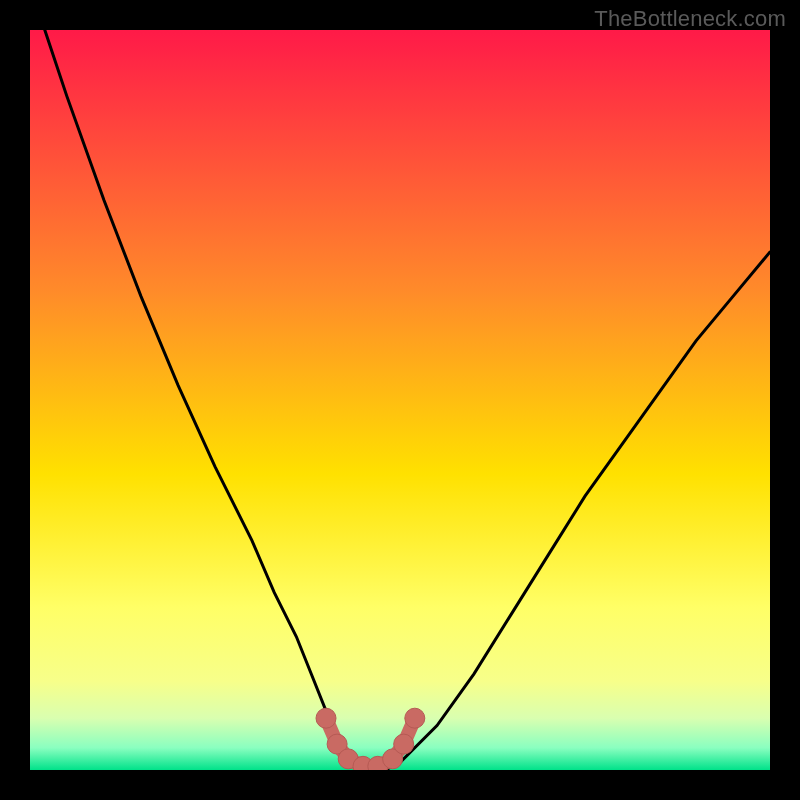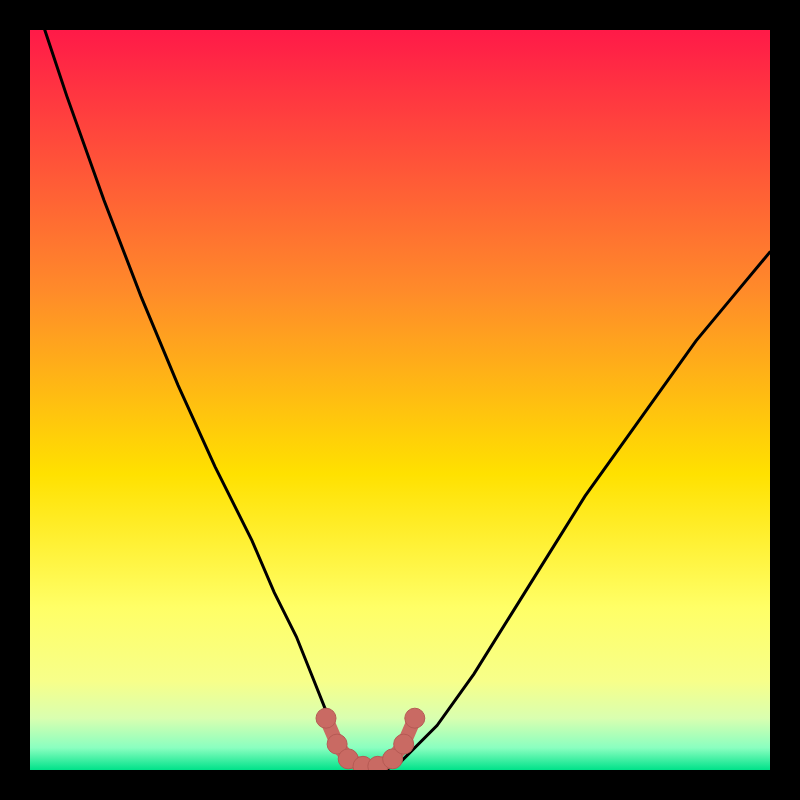--- a/index.html
+++ b/index.html
@@ -65,13 +65,14 @@
         <circle cx="307.1" cy="714.1" r="10" fill="#c96a63" stroke="#b55a54" stroke-width="1"></circle>
         <circle cx="318.2" cy="728.9" r="10" fill="#c96a63" stroke="#b55a54" stroke-width="1"></circle>
         <circle cx="333.0" cy="736.3" r="10" fill="#c96a63" stroke="#b55a54" stroke-width="1"></circle>
         <circle cx="347.8" cy="736.3" r="10" fill="#c96a63" stroke="#b55a54" stroke-width="1"></circle>
         <circle cx="362.6" cy="728.9" r="10" fill="#c96a63" stroke="#b55a54" stroke-width="1"></circle>
         <circle cx="373.7" cy="714.1" r="10" fill="#c96a63" stroke="#b55a54" stroke-width="1"></circle>
         <circle cx="384.8" cy="688.2" r="10" fill="#c96a63" stroke="#b55a54" stroke-width="1"></circle>
       </g>
   </svg>
 
+  <div class="watermark">TheBottleneck.com</div>
 </div>
 
 </body></html>

